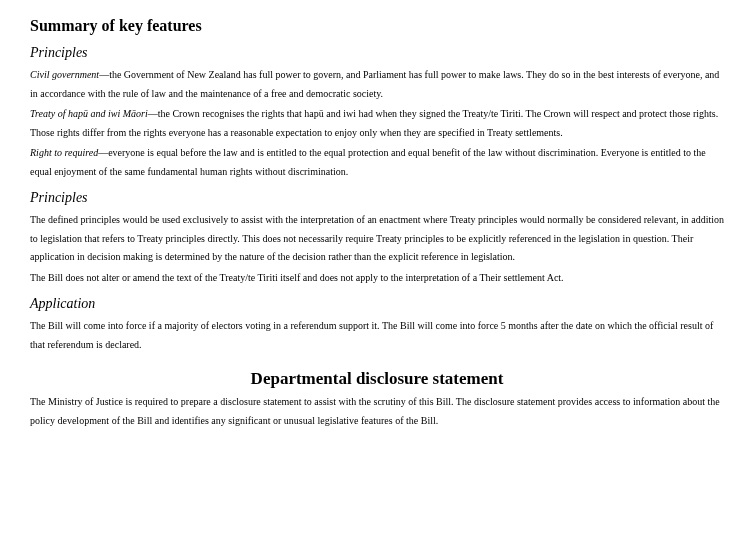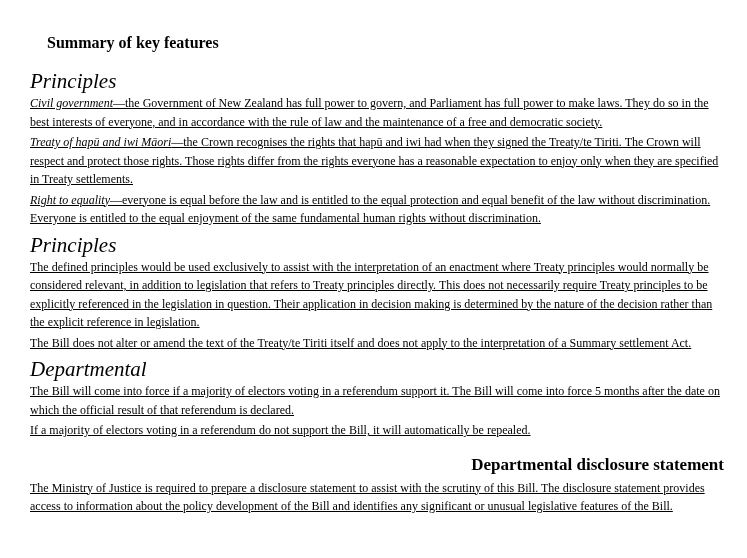--- a/index.html
+++ b/index.html
@@ -15,73 +15,71 @@
     padding: 15px 23px 0 30px;
     background: #ffffff;
     color: #000000;
     font-family: "Liberation Serif", "DejaVu Serif", serif;
     overflow: hidden;
   }
   h1.doc-title {
     font-size: 16px;
     line-height: 21px;
     font-weight: bold;
-    margin: 17px;
+    margin: 0;
   }
   h2.section-heading {
-    font-size: 21px;
+    font-size: 14px;
     line-height: 22px;
     font-style: italic;
     font-weight: normal;
     margin: 6px 0 2px 0;
   }
   h2.center-heading {
     font-size: 17px;
     line-height: 22px;
     font-weight: bold;
     font-style: normal;
-    text-align: right;
+    text-align: center;
     margin: 14px 0 3px 0;
   }
   p.body-para {
-    font-size: 12px;
+    font-size: 10px;
     line-height: 18.5px;
     margin: 2px 0;
     text-align: left;
-    text-decoration: underline;
   }
   p.body-para .lead-in {
     font-style: italic;
   }
 </style>
 </head>
 <body>
 
 <div class="page">
 
   <h1 class="doc-title">Summary of key features</h1>
 
   <h2 class="section-heading">Principles</h2>
 
   <p class="body-para"><span class="lead-in">Civil government</span><span>—the Government of New Zealand has full power to govern, and Parliament has full power to make laws. They do so in the best interests of everyone, and in accordance with the rule of law and the maintenance of a free and democratic society.</span></p>
 
   <p class="body-para"><span class="lead-in">Treaty of hapū and iwi Māori</span><span>—the Crown recognises the rights that hapū and iwi had when they signed the Treaty/te Tiriti. The Crown will respect and protect those rights. Those rights differ from the rights everyone has a reasonable expectation to enjoy only when they are specified in Treaty settlements.</span></p>
 
-  <p class="body-para"><span class="lead-in">Right to equality</span><span>—everyone is equal before the law and is entitled to the equal protection and equal benefit of the law without discrimination. Everyone is entitled to the equal enjoyment of the same fundamental human rights without discrimination.</span></p>
+  <p class="body-para"><span class="lead-in">Right to required</span><span>—everyone is equal before the law and is entitled to the equal protection and equal benefit of the law without discrimination. Everyone is entitled to the equal enjoyment of the same fundamental human rights without discrimination.</span></p>
 
   <h2 class="section-heading">Principles</h2>
 
 
   <p class="body-para">The defined principles would be used exclusively to assist with the interpretation of an enactment where Treaty principles would normally be considered relevant, in addition to legislation that refers to Treaty principles directly. This does not necessarily require Treaty principles to be explicitly referenced in the legislation in question. Their application in decision making is determined by the nature of the decision rather than the explicit reference in legislation.</p>
 
-  <p class="body-para">The Bill does not alter or amend the text of the Treaty/te Tiriti itself and does not apply to the interpretation of a Summary settlement Act.</p>
+  <p class="body-para">The Bill does not alter or amend the text of the Treaty/te Tiriti itself and does not apply to the interpretation of a Their settlement Act.</p>
 
-  <h2 class="section-heading">Departmental</h2>
+  <h2 class="section-heading">Application</h2>
 
   <p class="body-para">The Bill will come into force if a majority of electors voting in a referendum support it. The Bill will come into force 5 months after the date on which the official result of that referendum is declared.</p>
 
-  <p class="body-para">If a majority of electors voting in a referendum do not support the Bill, it will automatically be repealed.</p>
 
   <h2 class="center-heading">Departmental disclosure statement</h2>
 
   <p class="body-para">The Ministry of Justice is required to prepare a disclosure statement to assist with the scrutiny of this Bill. The disclosure statement provides access to information about the policy development of the Bill and identifies any significant or unusual legislative features of the Bill.</p>
 
 </div>
 
 </body></html>

